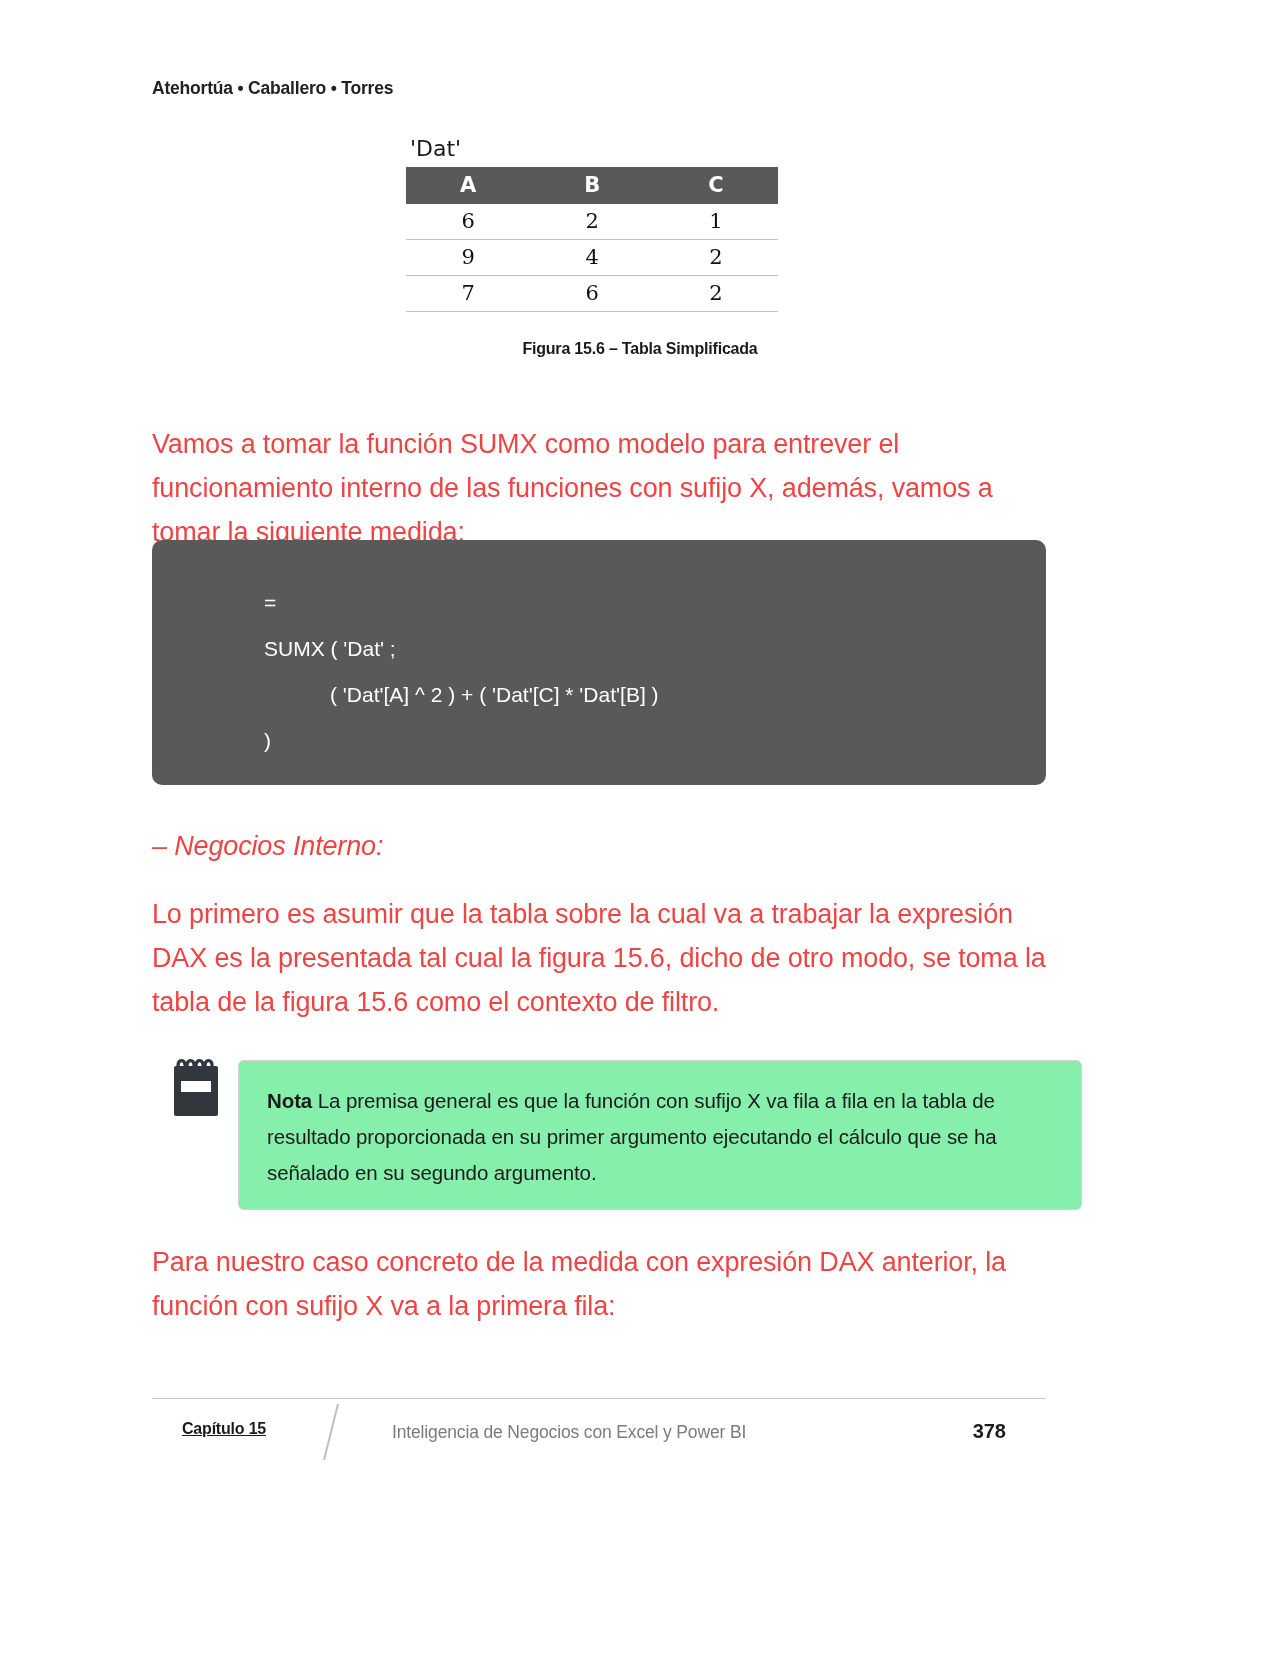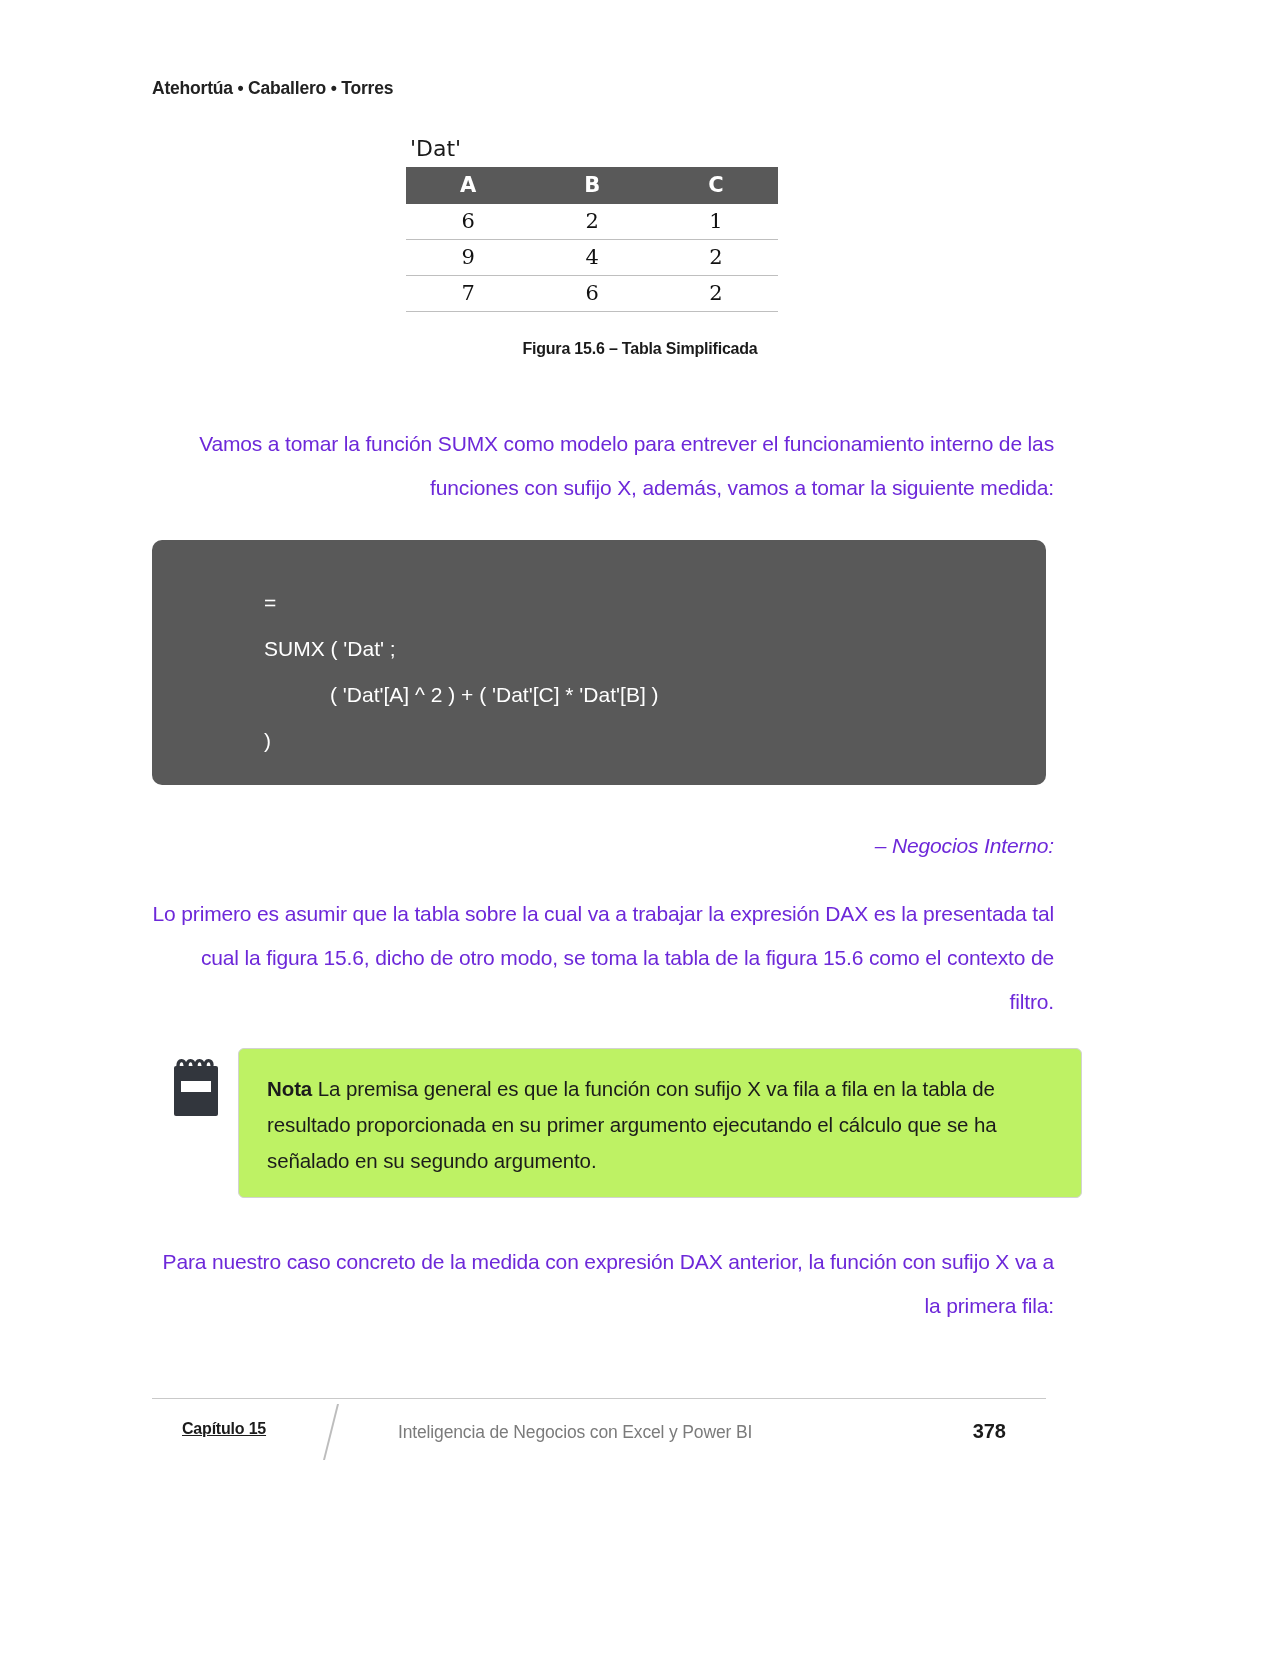--- a/index.html
+++ b/index.html
@@ -93,24 +93,24 @@
     font-weight: bold;
     color: #1a1a1a;
     letter-spacing: -0.2px;
   }
 
   
   .para {
     position: absolute;
     left: 152px;
     width: 902px;
-    font-size: 21px;
+    font-size: 27px;
     line-height: 44px;
-    color: #6d28d9;
-    text-align: right;
+    color: #ef4444;
+    text-align: left;
     letter-spacing: -0.15px;
   }
   .para.italic {
     font-style: italic;
   }
   #para-intro { top: 422px; }
   #para-proceso { top: 824px; }
   #para-primero { top: 892px; }
   #para-final { top: 1240px; }
 
@@ -148,28 +148,28 @@
   .note-icon {
     position: absolute;
     left: 0px;
     top: 8px;
     width: 52px;
     height: 62px;
   }
   .note-box {
     position: absolute;
     left: 68px;
-    top: 0px;
+    top: 12px;
     width: 844px;
     min-height: 132px;
     border: 1.5px solid #d2d2d2;
     border-radius: 6px;
     box-sizing: border-box;
     padding: 22px 26px 18px 28px;
-    background: #bef264;
+    background: #86efac;
   }
   .note-text {
     font-size: 20.5px;
     line-height: 36px;
     color: #1b1b1b;
     letter-spacing: -0.1px;
   }
   .note-text b { font-weight: bold; }
 
   
@@ -207,21 +207,20 @@
     background: #bdbdbd;
     transform: skewX(-14deg);
   }
   .footer-center {
     position: absolute;
     left: 240px;
     top: 24px;
     font-size: 17.5px;
     color: #7b7b7b;
     letter-spacing: -0.15px;
-    margin-left: 6px;
   }
   .footer-page {
     position: absolute;
     right: 40px;
     top: 22px;
     font-size: 20px;
     font-weight: bold;
     color: #1b1b1b;
   }
 </style>

